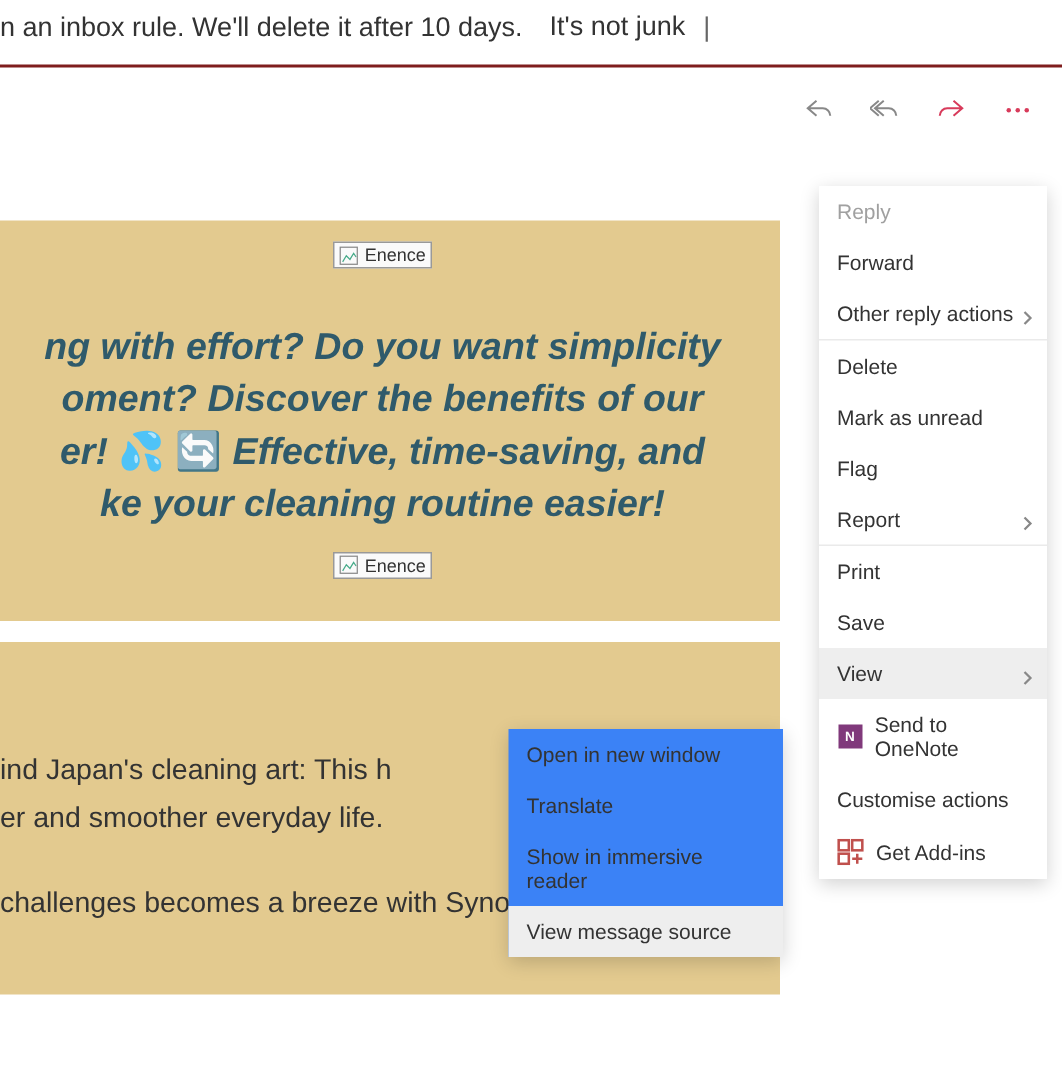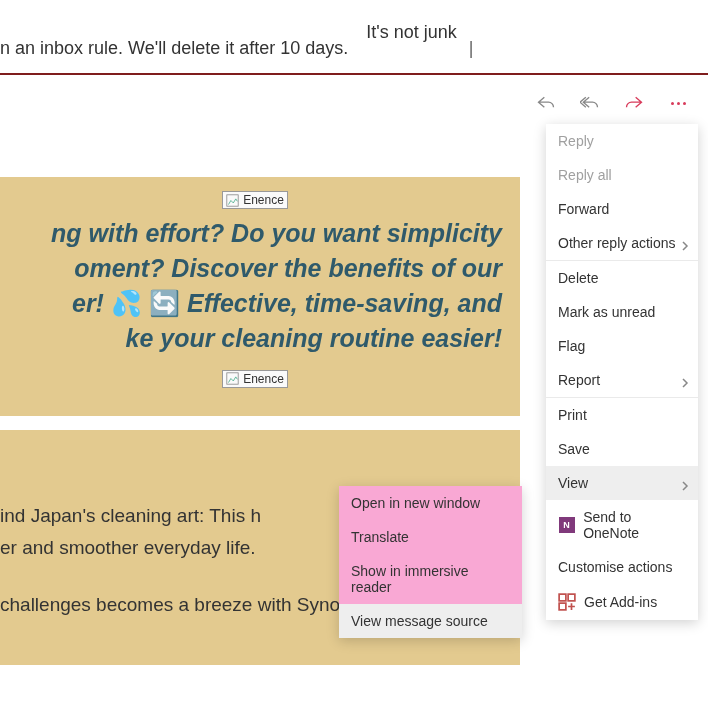--- a/index.html
+++ b/index.html
@@ -21,21 +21,21 @@
     align-items: flex-end;
     padding: 6px 0 14px 0;
     color: #333;
     font-size: 18px;
     border-bottom: 2px solid #7f1d1d;
   }
   .info-bar .rule-text { white-space: pre; }
   .info-bar .link {
     color: #333;
     cursor: pointer;
-    margin: 16px 8px;
+    margin: 1px 8px;
   }
   .info-bar .sep {
     color: #666;
     margin: 0 4px;
   }
 
   
   .toolbar {
     display: flex;
     justify-content: flex-end;
@@ -73,27 +73,27 @@
     align-items: center;
     gap: 4px;
     border: 1px solid #999;
     padding: 1px 3px;
     background: #fafafa;
     font-size: 12px;
     color: #333;
   }
   .broken-img svg { width: 13px; height: 13px; }
   .promo-text {
-    margin-top: 6px;
+    margin-top: 34px;
     font-style: italic;
     font-weight: 600;
     font-size: 25px;
     line-height: 1.4;
     color: #2f5a6b;
-    text-align: right;
+    text-align: center;
     padding: 0 8px;
   }
   .promo-text .emoji { font-style: normal; }
   .yellow-block .img2 { margin-top: 14px; }
 
   .gap-strip { height: 14px; background: #fff; }
 
   .article-block {
     background: #e3ca8f;
     padding: 70px 10px 20px 0;
@@ -137,21 +137,21 @@
   }
   .onenote-icon { background: #80397b; color: #fff; font-size: 9px; font-weight: bold; display:flex; align-items:center; justify-content:center; width:16px; height:16px; }
   .addins-icon svg { stroke: #c0504d; fill:none; stroke-width:1.5; }
 
   
   .submenu {
     position: absolute;
     top: 486px;
     left: 339px;
     width: 183px;
-    background: #f9a8d4;
+    background: #3b82f6;
     box-shadow: 0 3px 12px rgba(0,0,0,0.18);
     font-size: 14px;
   }
   .submenu .menu-item.hover { background: #eeeeee; }
 
 </style>
 </head>
 <body>
 
 <div class="info-bar">
@@ -223,23 +223,20 @@
       <span>challenges becomes a breeze with Synoshi. </span>
       <span class="pump-emoji">🧴</span>
     </div>
   </div>
 </div>
 
 <div class="menu">
   <div class="menu-item disabled">
     <span>Reply</span>
   </div>
-  <div class="menu-item disabled">
-    <span>Reply all</span>
-  </div>
   <div class="menu-item">
     <span>Forward</span>
   </div>
   <div class="menu-item">
     <span>Other reply actions</span>
     <span class="chev"><svg viewBox="0 0 10 10">
           <path d="M3 1 L7 5 L3 9"></path>
         </svg></span>
   </div>
   <div class="menu-sep"></div>

